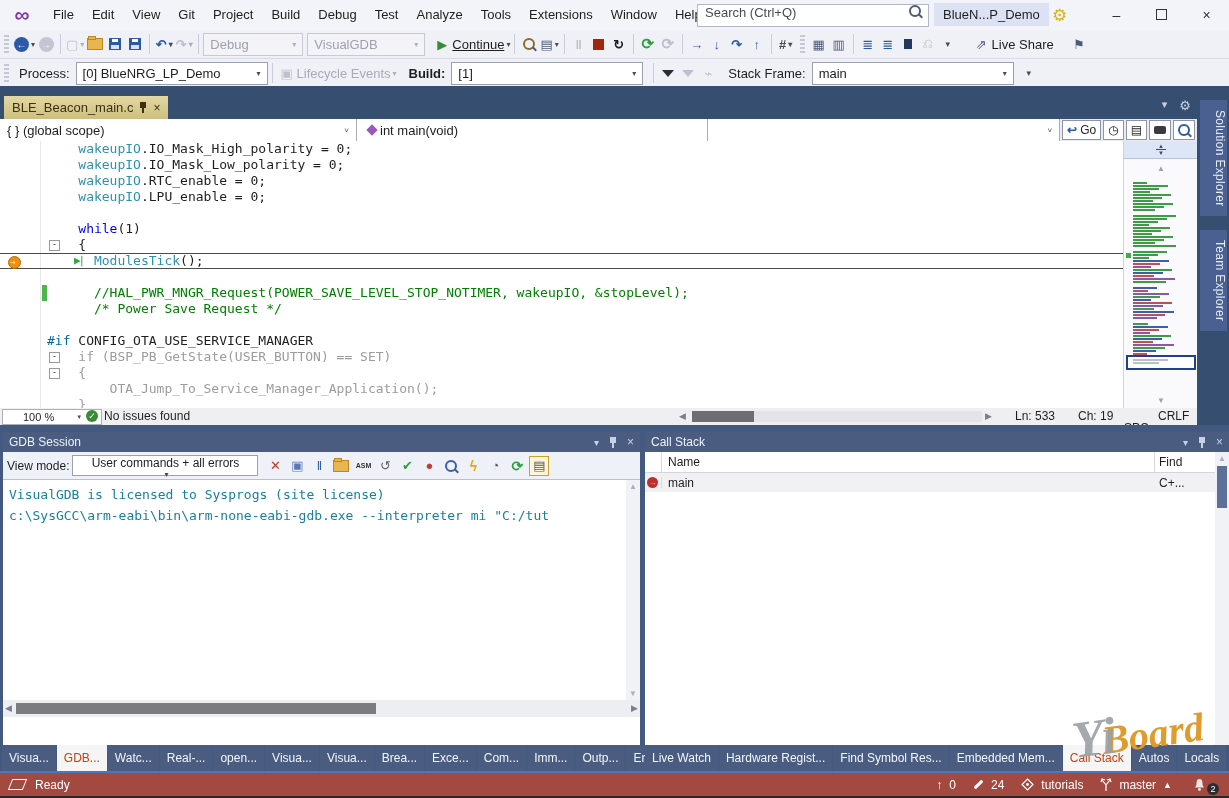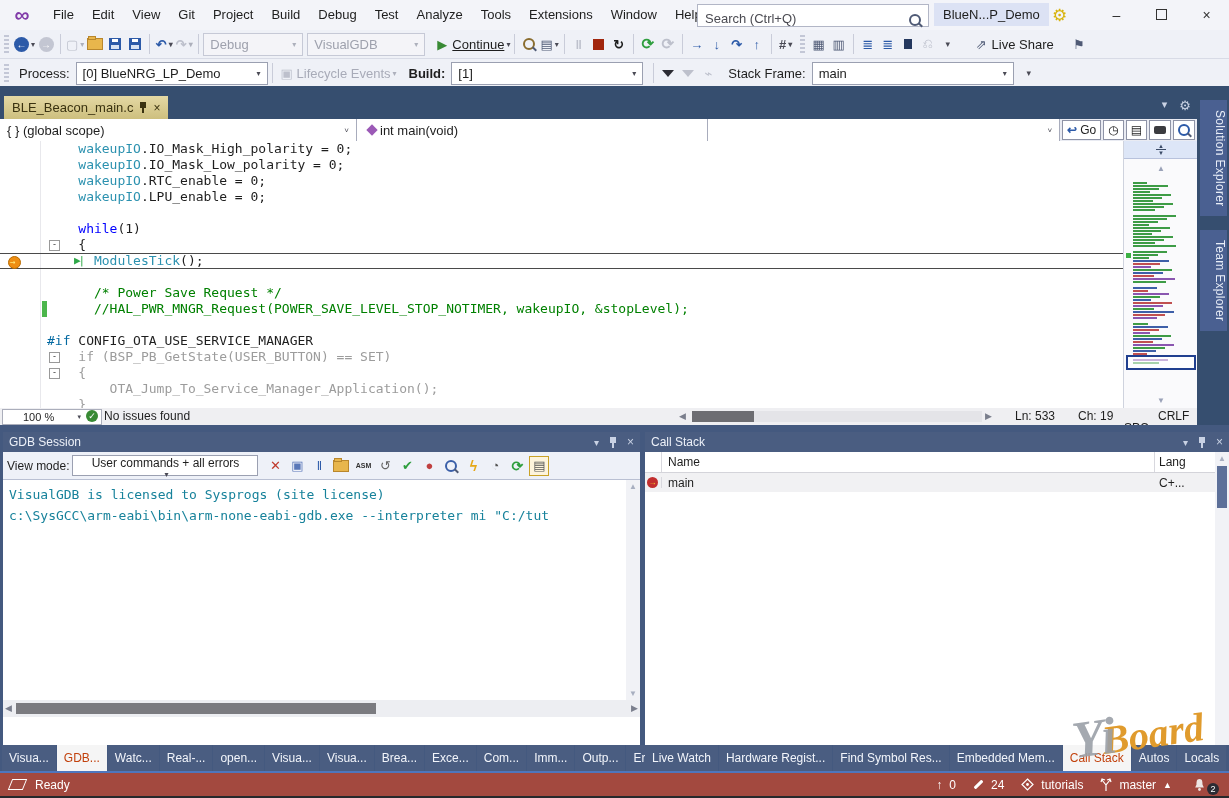--- a/index.html
+++ b/index.html
@@ -10,21 +10,21 @@
   .sep{width:1px;height:20px;background:#C9CCD9;margin:0 4px;}
   .grip{width:5px;height:18px;margin:0 4px;background:repeating-linear-gradient(180deg,#C3C7D6 0 2px,transparent 2px 4px);}
   .dd{font-size:8px;color:#4A4A55;margin-left:2px;}
   .ddg{font-size:8px;color:#ADB0BC;margin-left:2px;}
 
   
   .titlebar{top:0;left:0;width:1229px;height:30px;background:#F3F4F9;display:flex;align-items:center;}
   .vslogo{width:44px;text-align:center;color:#813BA9;font-size:21px;font-weight:bold;line-height:30px;}
   .menu-item{padding:0 9px;height:30px;line-height:30px;cursor:default;}
   .searchbox{left:697px;top:4px;width:216px;height:21px;background:#fff;border:1px solid #B2B6C6;
-             display:flex;align-items:flex-end;padding:0 7px;color:#4B4B52;}
+             display:flex;align-items:flex-start;padding:0 7px;color:#4B4B52;}
   .mag{width:8px;height:8px;border:2px solid #4F5A75;border-radius:50%;position:relative;display:inline-block;}
   .mag::after{content:"";position:absolute;width:5px;height:2px;background:#4F5A75;transform:rotate(45deg);right:-4px;bottom:-2px;}
   .feedback-btn{left:934px;top:3px;height:23px;padding:0 9px;background:#DCE2F4;display:flex;align-items:center;}
   .gear{color:#D8B40F;font-size:17px;}
   .winbtn{width:45px;height:30px;text-align:center;line-height:30px;color:#333;font-size:14px;}
   .restore-ic{width:9px;height:9px;border:1px solid #333;position:relative;display:inline-block;background:#F3F4F9;}
   .restore-ic::before{content:"";position:absolute;left:2px;top:-4px;width:9px;height:9px;border:1px solid #333;z-index:-1;}
 
   
   .toolbar{top:30px;left:0;width:1229px;height:28px;display:flex;align-items:center;background:#EFF1F7;}
@@ -333,22 +333,22 @@
   <div class="abs editor" id="code-area">
       <div class="code-line"><span class="s-pl">    </span><span class="s-var">wakeupIO</span><span class="s-pl">.IO_Mask_High_polarity = 0;</span></div>
       <div class="code-line"><span class="s-pl">    </span><span class="s-var">wakeupIO</span><span class="s-pl">.IO_Mask_Low_polarity = 0;</span></div>
       <div class="code-line"><span class="s-pl">    </span><span class="s-var">wakeupIO</span><span class="s-pl">.RTC_enable = 0;</span></div>
       <div class="code-line"><span class="s-pl">    </span><span class="s-var">wakeupIO</span><span class="s-pl">.LPU_enable = 0;</span></div>
       <div class="code-line"></div>
       <div class="code-line"><span class="s-pl">    </span><span class="s-kw">while</span><span class="s-pl">(1)</span></div>
       <div class="code-line"><span class="s-pl">    {</span><span class="fold">-</span></div>
       <div class="code-line cur-line"><span class="s-pl">      </span><span class="s-var">ModulesTick</span><span class="s-pl">();</span><span class="bp-dot"></span><span class="cur-marker">▶|</span></div>
       <div class="code-line"></div>
+      <div class="code-line"><span class="s-cm">      //HAL_PWR_MNGR_Request(POWER_SAVE_LEVEL_STOP_NOTIMER, wakeupIO, &amp;stopLevel);</span><span class="chg"></span></div>
       <div class="code-line"><span class="s-cm">      /* Power Save Request */</span></div>
-      <div class="code-line"><span class="s-cm">      //HAL_PWR_MNGR_Request(POWER_SAVE_LEVEL_STOP_NOTIMER, wakeupIO, &amp;stopLevel);</span><span class="chg"></span></div>
       <div class="code-line"></div>
       <div class="code-line"><span class="s-pp">#if </span><span class="s-pl">CONFIG_OTA_USE_SERVICE_MANAGER</span></div>
       <div class="code-line"><span class="s-gray">    if (BSP_PB_GetState(USER_BUTTON) == SET)</span><span class="fold">-</span></div>
       <div class="code-line"><span class="s-gray">    {</span><span class="fold">-</span></div>
       <div class="code-line"><span class="s-gray">        OTA_Jump_To_Service_Manager_Application();</span></div>
       <div class="code-line"><span class="s-gray">    }</span></div>
     </div>
 
   <div class="abs minimap">
     <div class="split-handle">▲<span style="display:block;width:10px;height:1px;background:#3A4A66;margin:1px 0;"></span>▼</div>
@@ -498,21 +498,21 @@
         <span style="font-size:12px;">×</span>
         </span>
     </div>
     <div style="position:absolute;left:0;top:20px;right:14px;bottom:0;background:#fff;">
       <div class="cs-header">
         <div class="cs-gutter"></div>
         <div class="cs-name">
             <span>Name</span>
           </div>
         <div class="cs-lang">
-            <span>Lang</span>
+            <span>Find</span>
           </div>
       </div>
       <div id="cs-rows">
           <div class="cs-row">
             <div class="cs-gutter flex">
               <span class="frame-ic">→</span>
             </div>
             <div class="cs-name" style="border: none;">main</div>
             <div class="cs-lang">C+...</div>
           </div>

